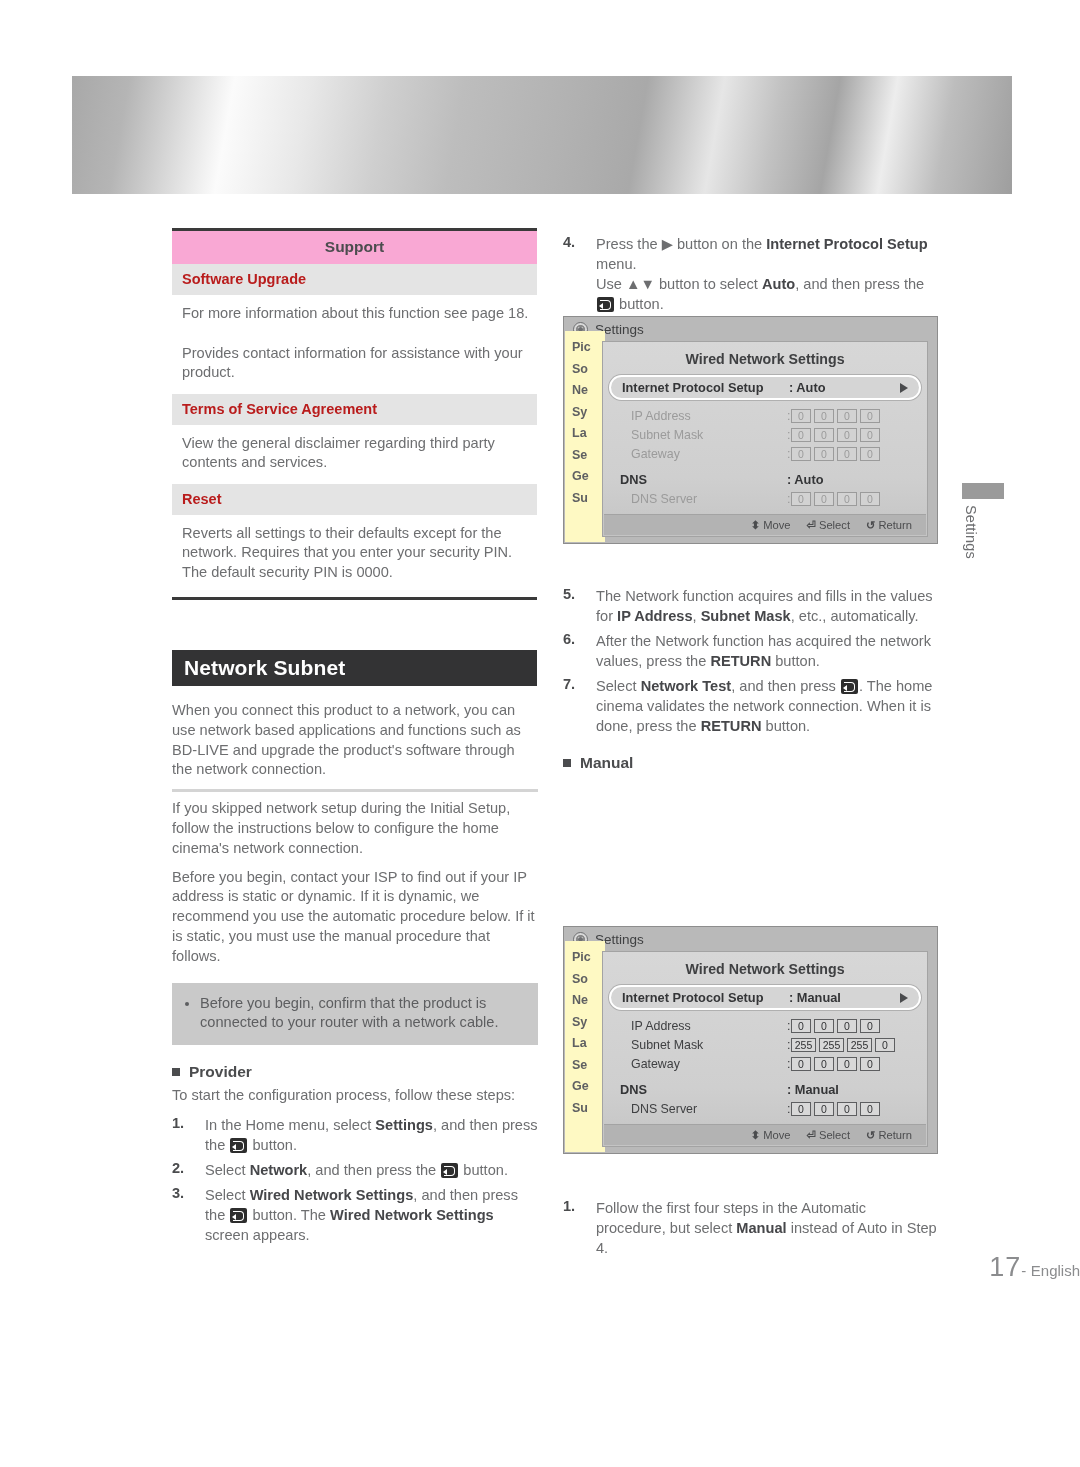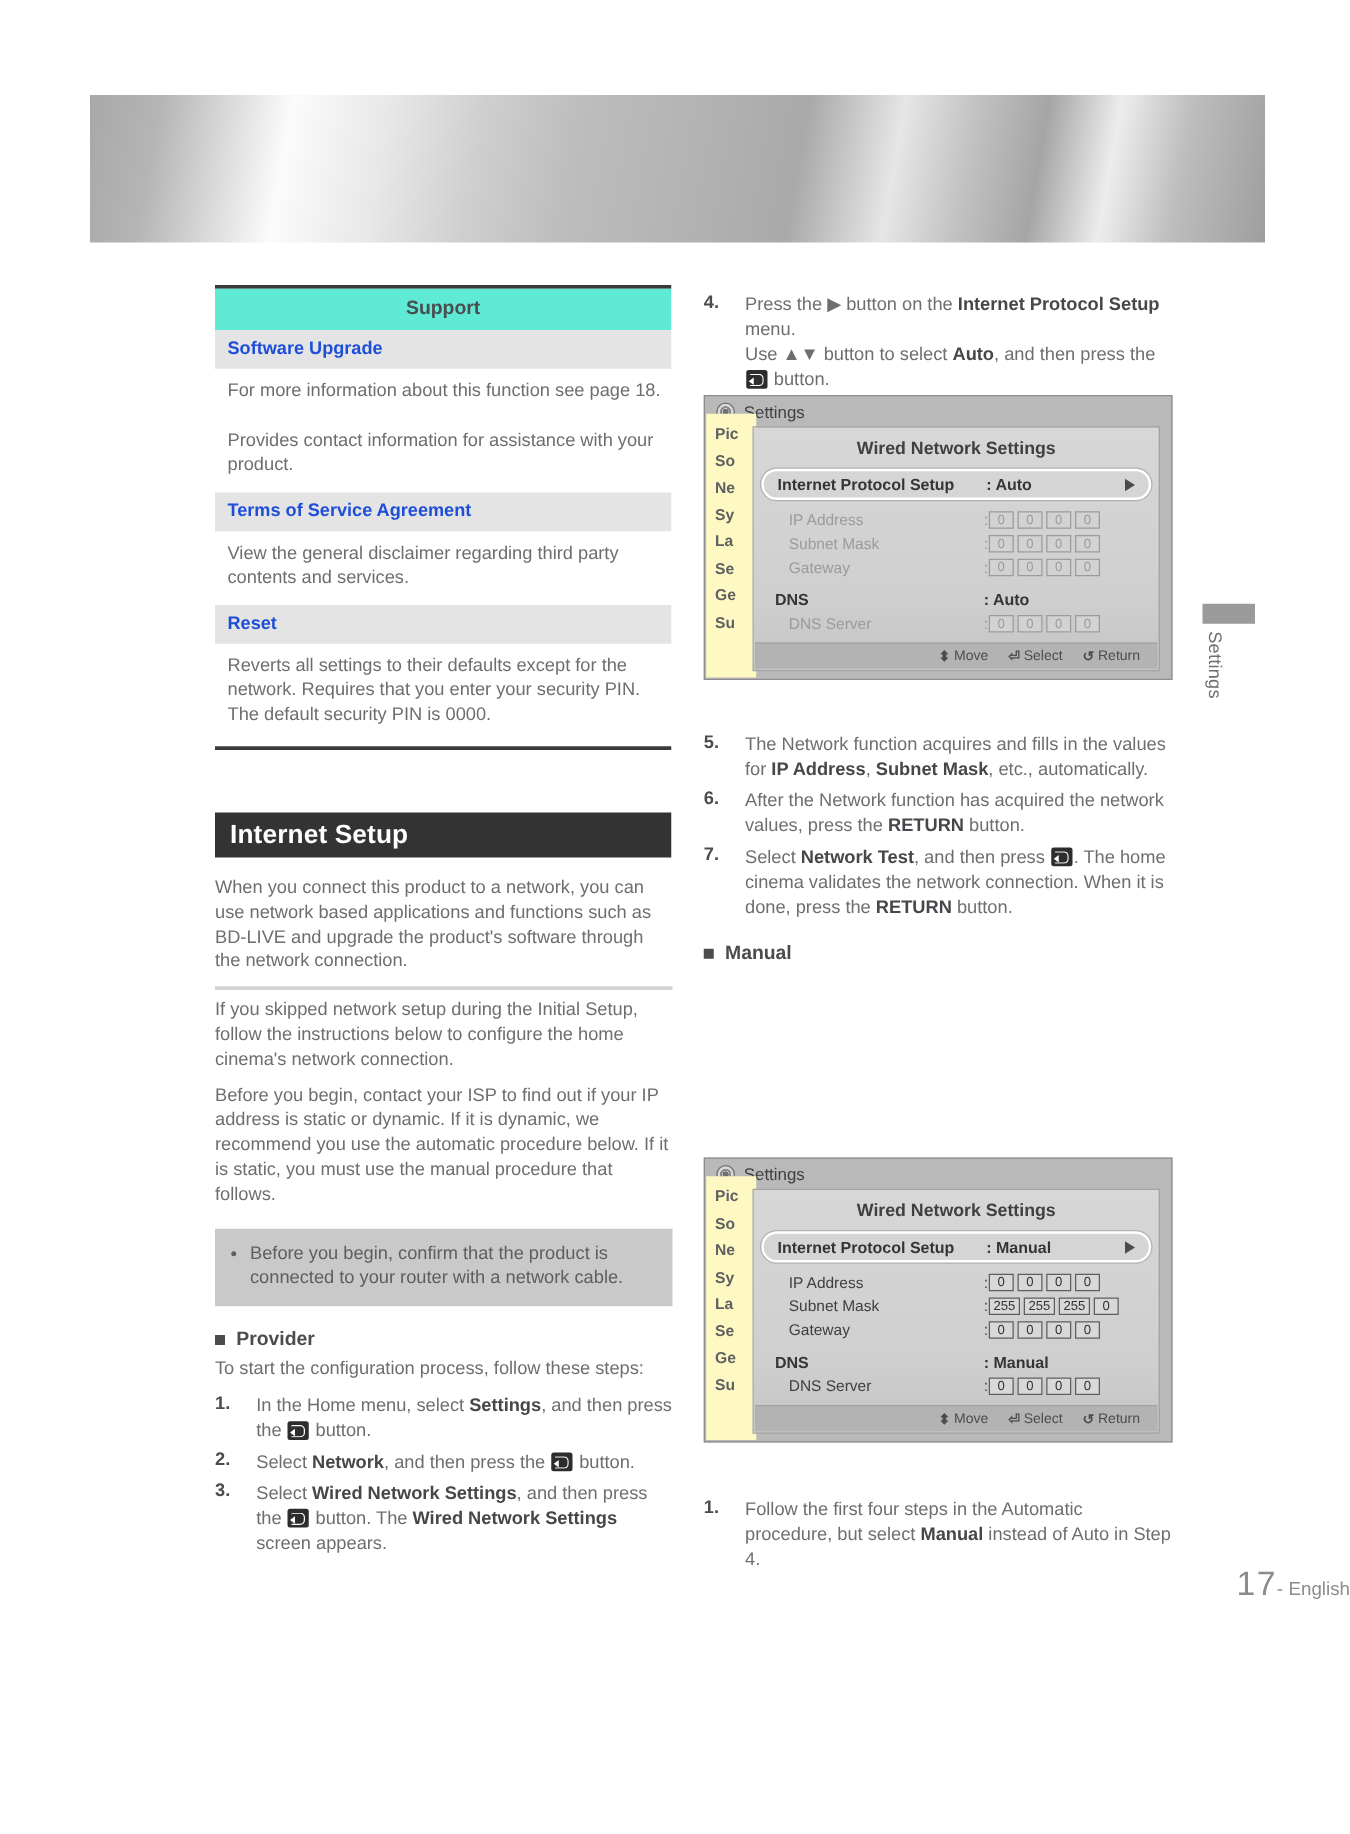--- a/index.html
+++ b/index.html
@@ -47,26 +47,26 @@
 
   
   .col{position:absolute;top:0;}
   .col-right{left:563px;width:375px;}
 
   
   .support-table{position:absolute;left:172px;top:228px;width:365px;}
   .tbl-rule-top{height:3px;background:#3a3a3a;}
   .tbl-rule-bot{height:3px;background:#3a3a3a;margin-top:4px;}
   .tbl-head{
-    background:#5eead4;color:#4b4c4e;
+    background:#f9a8d4;color:#4b4c4e;
     font-size:15.5px;font-weight:bold;text-align:center;
     padding:7px 0 8px;
   }
   .tbl-sub{
-    background:#e4e4e4;color:#1d4ed8;
+    background:#e4e4e4;color:#b91c1c;
     font-size:14.5px;font-weight:bold;
     padding:7px 0 8px 10px;
   }
   .tbl-body{
     font-size:14.6px;line-height:19.5px;
     padding:9px 6px 11px 10px;
     color:#6d6e70;
   }
 
   
@@ -248,21 +248,21 @@
       <div class="tbl-body">Provides contact information for assistance with your product.</div>
       <div class="tbl-sub">Terms of Service Agreement</div>
       <div class="tbl-body">View the general disclaimer regarding third party contents and services.</div>
       <div class="tbl-sub">Reset</div>
       <div class="tbl-body">Reverts all settings to their defaults except for the network. Requires that you enter your security PIN. The default security PIN is 0000.</div>
     </div>
   <div class="tbl-rule-bot"></div>
 </div>
 
 <div class="sec-bar">
-  <span>Internet Setup</span>
+  <span>Network Subnet</span>
 </div>
 
 <div class="body-left">
   <p class="para">When you connect this product to a network, you can use network based applications and functions such as BD-LIVE and upgrade the product's software through the network connection.</p>
 
   <div class="sub-rule"></div>
 
   <p class="para">If you skipped network setup during the Initial Setup, follow the instructions below to configure the home cinema's network connection.</p>
   <p class="para">Before you begin, contact your ISP to find out if your IP address is static or dynamic. If it is dynamic, we recommend you use the automatic procedure below. If it is static, you must use the manual procedure that follows.</p>
 

